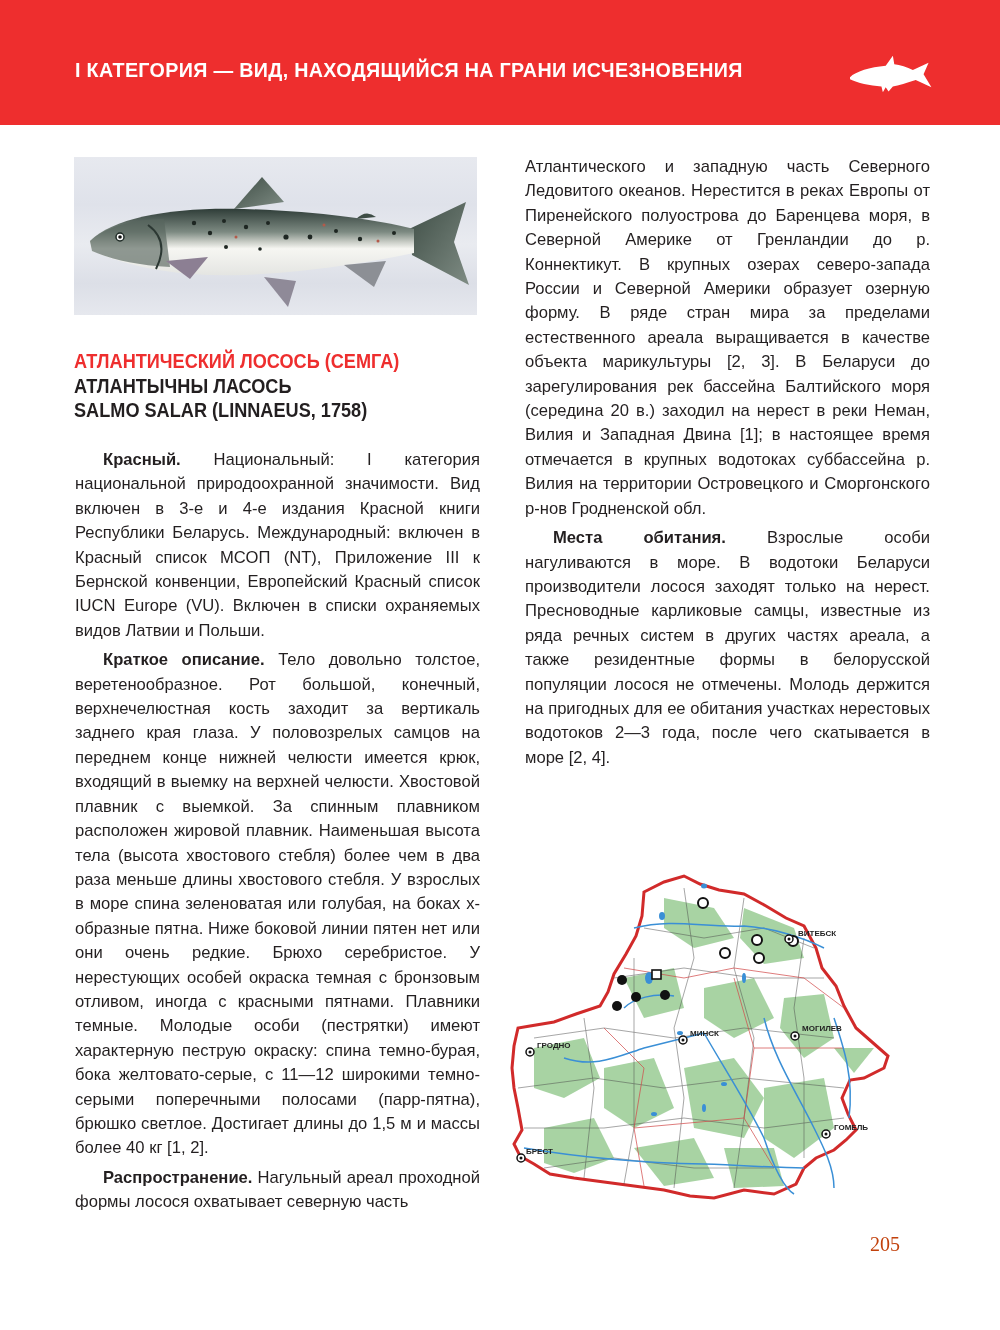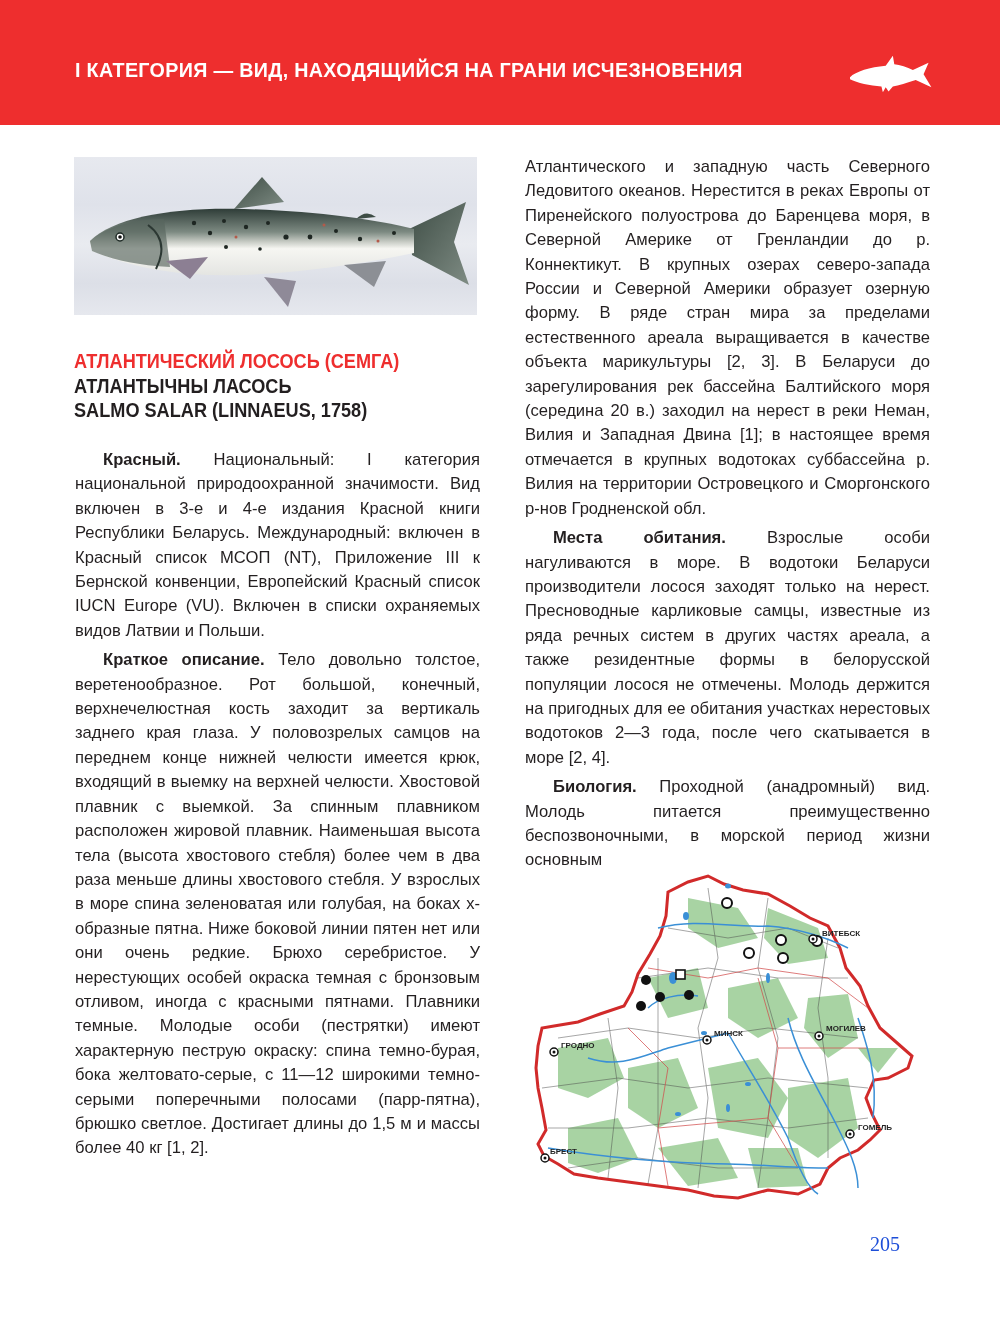--- a/index.html
+++ b/index.html
@@ -18,23 +18,23 @@
     .species-title .by { color: #231f20; display: block; }
     .species-title .lat { color: #231f20; display: block; }
 
     .col { position: absolute; width: 405px; font-size: 16.6px; line-height: 24.4px; text-align: justify; hyphens: manual; }
     .col-left { left: 75px; top: 448px; }
     .col-right { left: 498px; top: 155px; margin-left: 27px; }
     .col p { text-indent: 28px; margin-bottom: 5px; }
     .col p.cont { text-indent: 0; }
     .col b { font-weight: bold; }
 
-    .map-figure { position: absolute; left: 528px; top: 868px; width: 396px; height: 345px; }
-
-    .page-number { position: absolute; left: 870px; top: 1233px; font-family: "Liberation Serif", "DejaVu Serif", serif; font-size: 20px; color: #1d4ed8; text-align: right; }
+    .map-figure { position: absolute; left: 504px; top: 868px; width: 396px; height: 345px; }
+
+    .page-number { position: absolute; left: 870px; top: 1233px; font-family: "Liberation Serif", "DejaVu Serif", serif; font-size: 20px; color: #c2410c; text-align: right; }
   </style>
 </head>
 <body>
 
 <div class="banner">
   <div class="banner-title">I КАТЕГОРИЯ — ВИД, НАХОДЯЩИЙСЯ НА ГРАНИ ИСЧЕЗНОВЕНИЯ</div>
   <svg class="banner-fish" viewBox="0 0 150 70">
     <path fill="#ffffff" d="M12,38 C20,30 40,24 62,22 L72,8 L74,20 C82,21 92,24 100,28 L122,18 L115,34 L126,52 L104,42 C92,46 80,50 72,51 L66,58 L62,52 L58,59 L56,51 C40,50 22,46 12,41 Z"></path>
   </svg>
 </div>
@@ -100,26 +100,26 @@
 
 <div class="species-title">
   <span class="ru">АТЛАНТИЧЕСКИЙ ЛОСОСЬ (СЕМГА)</span>
   <span class="by">АТЛАНТЫЧНЫ ЛАСОСЬ</span>
   <span class="lat">SALMO SALAR (LINNAEUS, 1758)</span>
 </div>
 
 <div class="col col-left">
   <p><b>Красный.</b><span> Национальный: I категория национальной природоохранной значимости. Вид включен в 3-е и 4-е издания Красной книги Республики Беларусь. Международный: включен в Красный список МСОП (NT), Приложение III к Бернской конвенции, Европейский Красный список IUCN Europe (VU). Включен в списки охраняемых видов Латвии и Польши.</span></p>
   <p><b>Краткое описание.</b><span> Тело довольно толстое, веретенообразное. Рот большой, конечный, верхнечелюстная кость заходит за вертикаль заднего края глаза. У половозрелых самцов на переднем конце нижней челюсти имеется крюк, входящий в выемку на верхней челюсти. Хвостовой плавник с выемкой. За спинным плавником расположен жировой плавник. Наименьшая высота тела (высота хвостового стебля) более чем в два раза меньше длины хвостового стебля. У взрослых в море спина зеленоватая или голубая, на боках х-образные пятна. Ниже боковой линии пятен нет или они очень редкие. Брюхо серебристое. У нерестующих особей окраска темная с бронзовым отливом, иногда с красными пятнами. Плавники темные. Молодые особи (пестрятки) имеют характерную пеструю окраску: спина темно-бурая, бока желтовато-серые, с 11—12 широкими темно-серыми поперечными полосами (парр-пятна), брюшко светлое. Достигает длины до 1,5 м и массы более 40 кг [1, 2].</span></p>
+  <p><b>Распространение.</b><span> Нагульный ареал проходной формы лосося охватывает северную часть</span></p>
 </div>
 
 <div class="col col-right">
   <p class="cont">Атлантического и западную часть Северного Ледовитого океанов. Нерестится в реках Европы от Пиренейского полуострова до Баренцева моря, в Северной Америке от Гренландии до р. Коннектикут. В крупных озерах северо-запада России и Северной Америки образует озерную форму. В ряде стран мира за пределами естественного ареала выращивается в качестве объекта марикультуры [2, 3]. В Беларуси до зарегулирования рек бассейна Балтийского моря (середина 20 в.) заходил на нерест в реки Неман, Вилия и Западная Двина [1]; в настоящее время отмечается в крупных водотоках суббассейна р. Вилия на территории Островецкого и Сморгонского р-нов Гродненской обл.</p>
   <p><b>Места обитания.</b><span> Взрослые особи нагуливаются в море. В водотоки Беларуси производители лосося заходят только на нерест. Пресноводные карликовые самцы, известные из ряда речных систем в других частях ареала, а также резидентные формы в белорусской популяции лосося не отмечены. Молодь держится на пригодных для ее обитания участках нерестовых водотоков 2—3 года, после чего скатывается в море [2, 4].</span></p>
-  <p><b>Биология.</b><span> Проходной (анадромный) вид. Молодь питается преимущественно беспозвоночными, в морской период жизни основным</span></p>
 </div>
 
 <div class="map-figure">
   <svg width="396" height="345" viewBox="0 0 396 345">
 
     <path d="M140,24 L160,14 L180,8 L196,16 L215,22 L240,26 L262,38 L282,50 L300,58 L312,80 L318,100 L332,118 L340,138 L352,160 L368,174 L384,188 L380,200 L360,210 L346,212 L338,230 L344,246 L352,262 L342,272 L330,282 L312,290 L300,300 L292,316 L270,326 L240,322 L210,330 L186,328 L160,322 L130,318 L100,314 L70,310 L46,306 L30,296 L16,288 L10,276 L18,262 L14,240 L10,220 L8,200 L10,178 L14,160 L26,158 L50,154 L72,146 L96,138 L104,124 L110,106 L122,86 L132,68 L138,48 Z" fill="#ffffff" stroke="#d12a2a" stroke-width="3"></path>
 
     <g fill="#9fcf9a" opacity="0.9">
       <path d="M160,30 L210,40 L230,70 L190,80 L160,60 Z"></path>
       <path d="M240,40 L290,60 L300,90 L260,96 L236,70 Z"></path>

